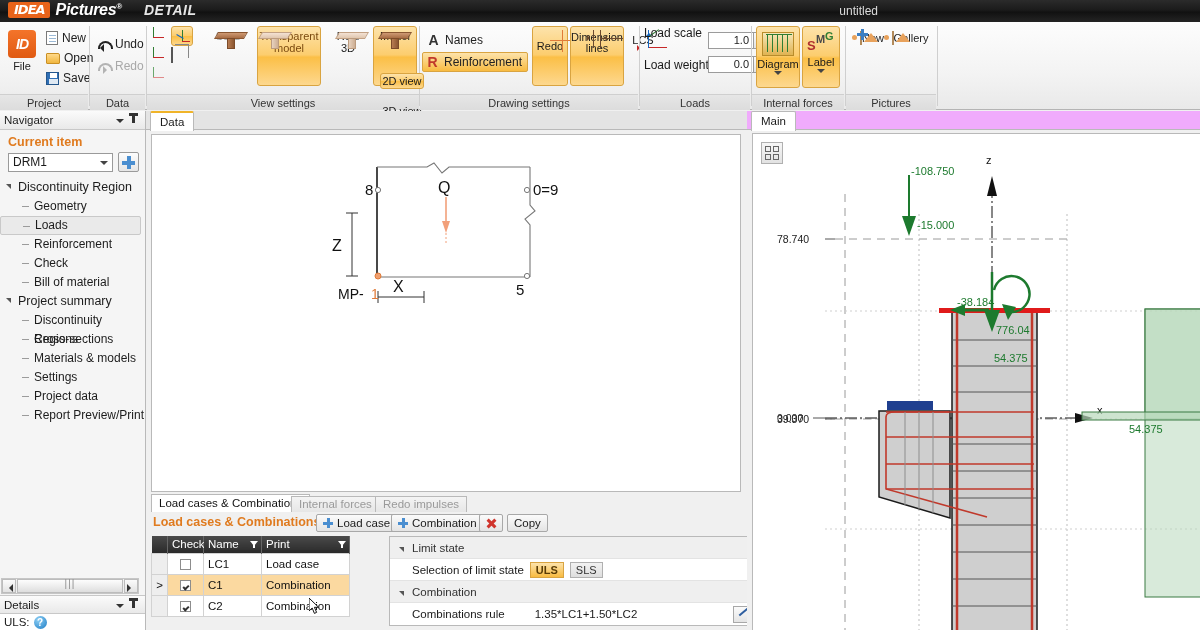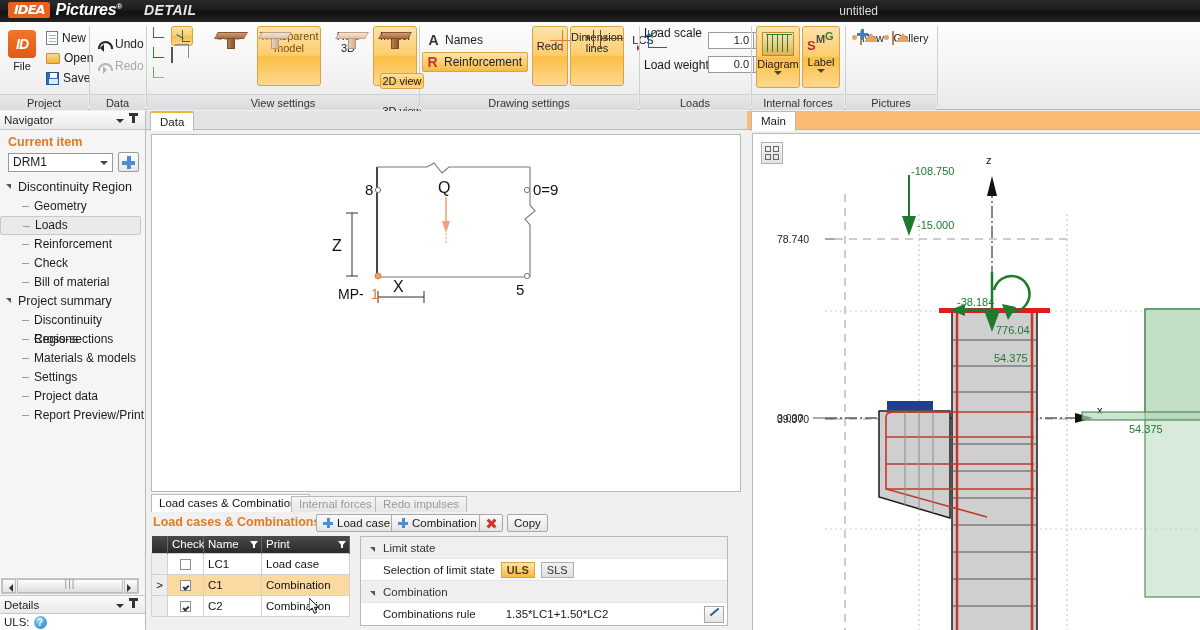--- a/index.html
+++ b/index.html
@@ -236,21 +236,21 @@
     border-right:4px solid transparent;border-top:5px solid #fff;}
   .funnel:after{content:"";position:absolute;top:4px;left:3px;width:2px;height:3px;background:#fff;}
   tr.sel td{ background:#fbd9a0 !important; }
   .col-mark{ width:16px; background:#eeeeee !important; text-align:center; color:#555; }
   .chk{ display:inline-block; width:11px; height:11px; border:1px solid #8d8d8d; background:#fff;
      position:relative; vertical-align:middle;}
   .chk.on:after{ content:""; position:absolute; left:2px; top:4px; width:4px; height:2px;
      border-left:2px solid #333; border-bottom:2px solid #333; transform:rotate(-45deg);}
 
   
-  .props{ position:absolute; left:209px; top:42px; width:368px; background:#fff; border:1px solid #b9b9b9;}
+  .props{ position:absolute; left:238px; top:42px; width:368px; background:#fff; border:1px solid #b9b9b9;}
   .prow{ height:22px; display:flex; align-items:center; border-bottom:1px solid #e3e3e3; font-size:11.5px;}
   .prow.group{ background:#efefef; color:#333; }
   .pexp{ width:22px; text-align:center; color:#555; }
   .pexp:after{ content:""; display:inline-block; border-left:5px solid transparent; border-top:5px solid #555;}
   .seg{ display:inline-block; font-size:11px; padding:1px 5px; border:1px solid #b0b0b0; margin-left:6px;
      background:linear-gradient(180deg,#f2f2f2,#dedede); color:#333;}
   .seg.on{ background:linear-gradient(180deg,#fde3ab,#fbc濾 56%,#f8bb41); background:linear-gradient(180deg,#fde3ab,#f8bb41);
      border-color:#d9a441; color:#5a3c05; font-weight:bold;}
   .pval{ margin-left:30px; }
   .pencil{ margin-left:auto; width:20px; height:17px; border:1px solid #a8a8a8;
@@ -725,21 +725,21 @@
 
       <div class="cursor" style="left:158px;top:104px;">
         <svg width="12" height="18" viewBox="0 0 12 18">
           <polygon points="0,0 0,13 3.2,10 5.4,15.4 7.6,14.4 5.4,9.3 9.6,9.3" fill="#fff" stroke="#111" stroke-width="1"></polygon>
         </svg>
       </div>
     </div>
   </div>
 
   <div class="mainpane">
-    <div class="tabstrip" style="background:#fdba74;">
+    <div class="tabstrip" style="background:#f0abfc;">
       <div class="tab active" style="left:4px;border-top:1px solid #b9b9b9;">Main</div>
     </div>
 
     <div class="mv-canvas">
       <div class="zoomfit">
         <i style="left:3px;top:3px;"></i>
           <i style="right:3px;top:3px;"></i>
         <i style="left:3px;bottom:3px;"></i>
           <i style="right:3px;bottom:3px;"></i>
       </div>

